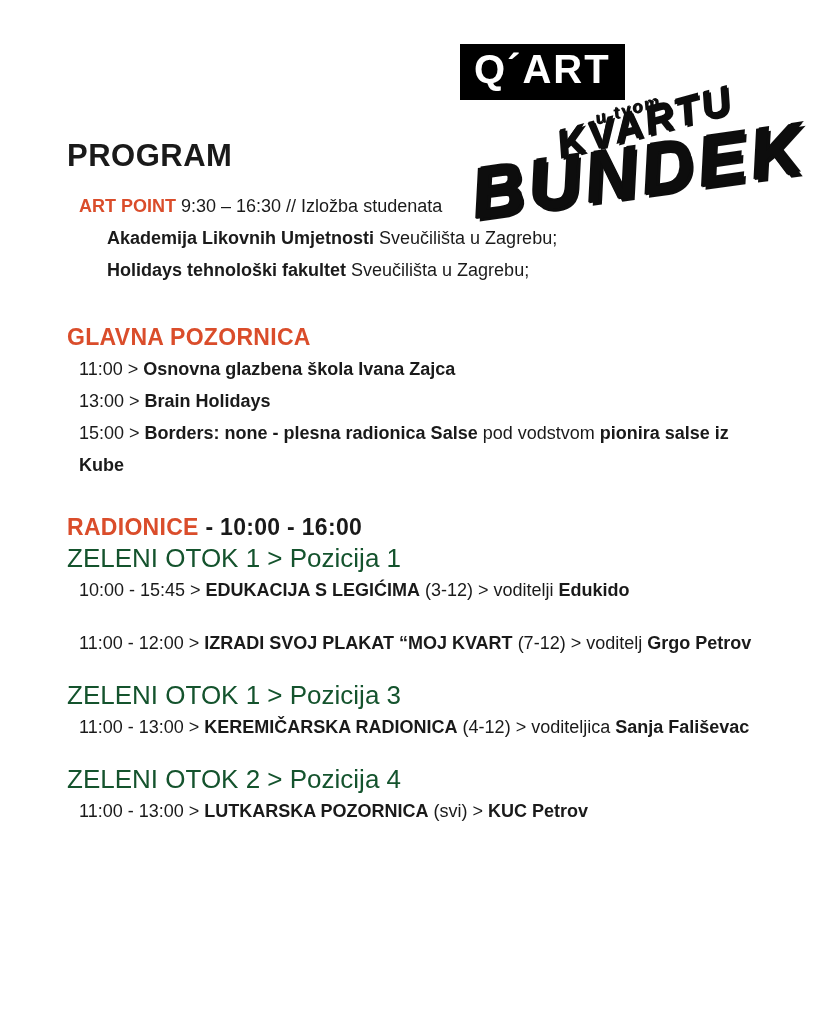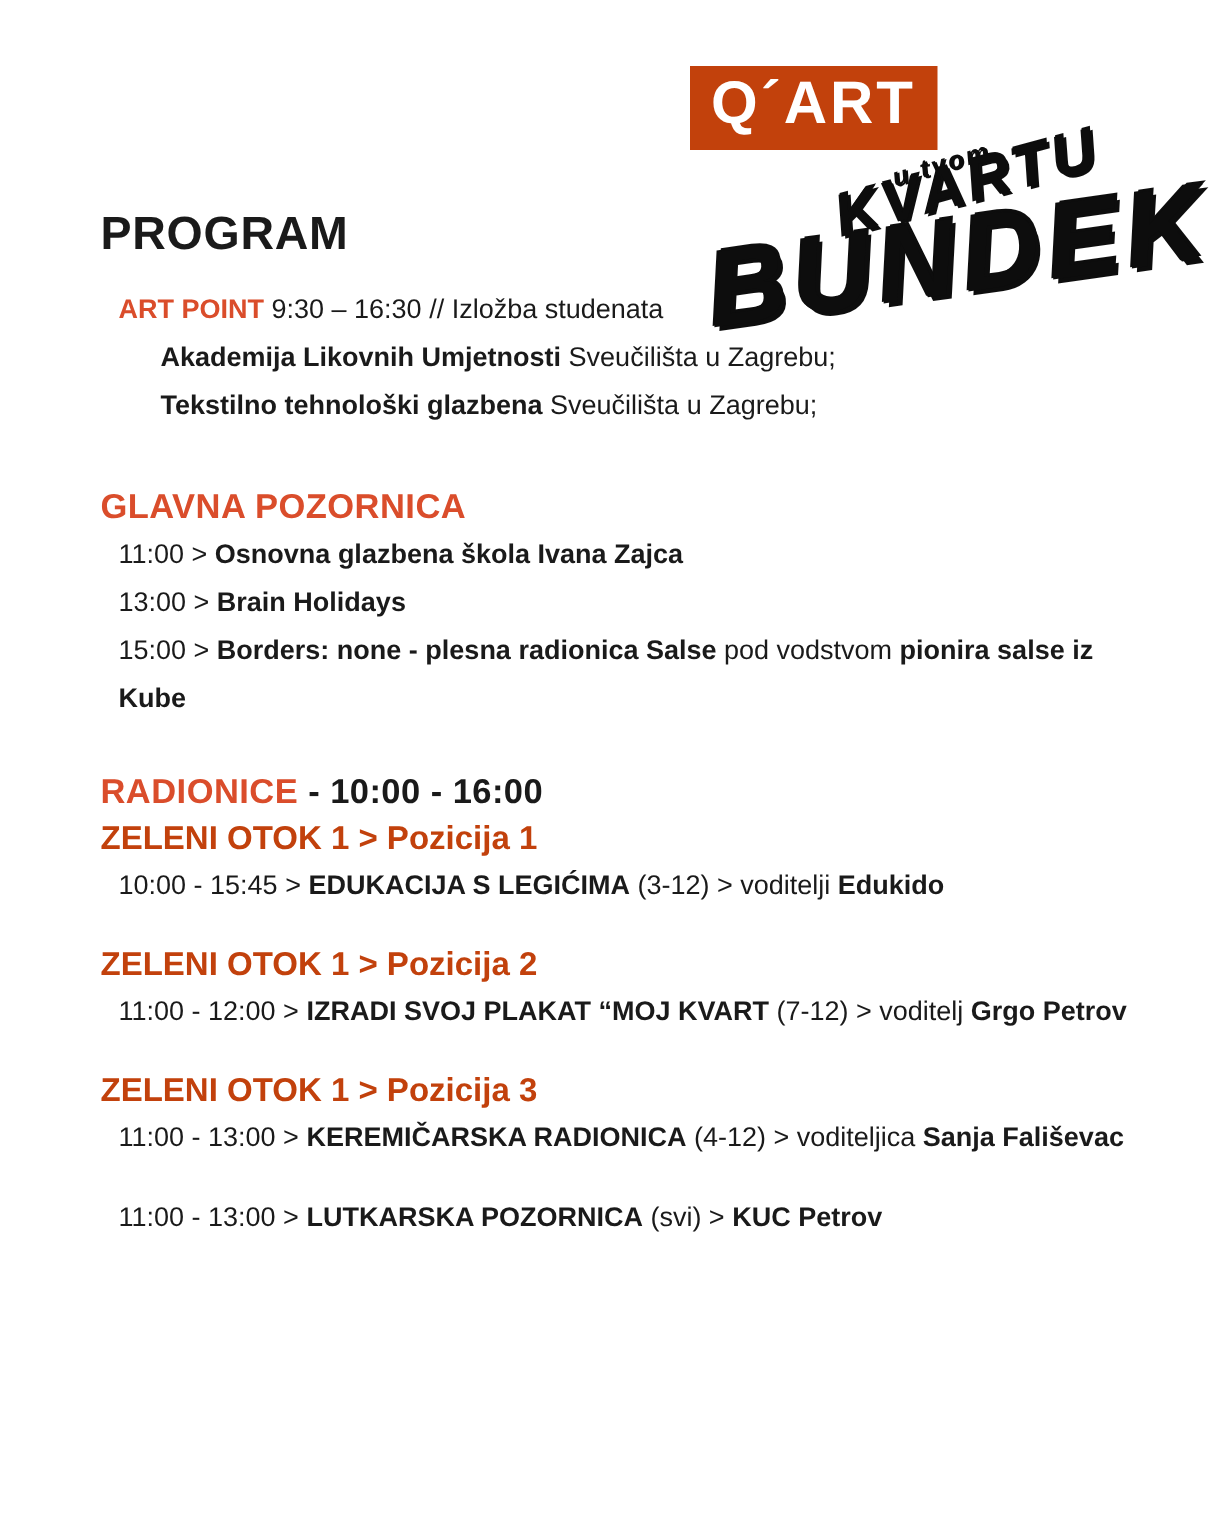--- a/index.html
+++ b/index.html
@@ -18,21 +18,21 @@
     top: 36px;
     left: 452px;
     width: 360px;
     height: 190px;
     color: #0d0d0d;
   }
   .qart-box {
     position: absolute;
     top: 8px;
     left: 8px;
-    background: #c2410c;
+    background: #000000;
     color: #ffffff;
     font-size: 40px;
     font-weight: bold;
     letter-spacing: 2px;
     padding: 3px 14px 9px 14px;
     line-height: 1.1;
   }
   .u-tvom {
     position: absolute;
     top: 64px;
@@ -94,24 +94,24 @@
   .section-radionice { margin-top: 30px; }
 
   .sec-header {
     font-size: 23px;
     font-weight: 800;
     line-height: 32px;
     letter-spacing: 0.3px;
   }
   .workshop { margin-top: 21px; }
   .workshop-header {
-    font-size: 22px;
-    font-weight: 700;
+    font-size: 26px;
+    font-weight: 400;
     line-height: 31px;
-    color: #c2410c;
+    color: #14532d;
   }
 </style>
 </head>
 <body>
 
 <div class="logo">
   <div class="qart-box">
     <span>Q´ART</span>
   </div>
   <div class="u-tvom">u tvom</div>
@@ -119,49 +119,49 @@
   <div class="bundek">BUNDEK</div>
 </div>
 
 <div class="content">
 
   <h1 class="page-title">PROGRAM</h1>
 
   <div class="section-art-point">
     <p class="line"><span class="red">ART POINT</span><span> 9:30 – 16:30 // Izložba studenata</span></p>
     <p class="line indent"><span class="bold">Akademija Likovnih Umjetnosti</span><span> Sveučilišta u Zagrebu;</span></p>
-    <p class="line indent"><span class="bold">Tekstilno tehnološki glazbena</span><span> Sveučilišta u Zagrebu;</span></p>
+    <p class="line indent"><span class="bold">Holidays tehnološki fakultet</span><span> Sveučilišta u Zagrebu;</span></p>
   </div>
 
   <div class="section-glavna">
     <p class="sec-header red">GLAVNA POZORNICA</p>
     <p class="line"><span>11:00 &gt; </span><span class="bold">Osnovna glazbena škola Ivana Zajca</span><span></span><span class="bold"></span></p>
     <p class="line"><span>13:00 &gt; </span><span class="bold">Brain Holidays</span><span></span><span class="bold"></span></p>
     <p class="line"><span>15:00 &gt; </span><span class="bold">Borders: none - plesna radionica Salse</span><span> pod vodstvom </span><span class="bold">pionira salse iz Kube</span></p>
   </div>
 
   <div class="section-radionice">
     <p class="sec-header"><span class="red">RADIONICE</span><span> - 10:00 - 16:00</span></p>
 
     <div class="workshop" style="margin-top:0">
       <p class="workshop-header">ZELENI OTOK 1 &gt; Pozicija 1</p>
       <p class="line"><span>10:00 - 15:45 &gt; </span><span class="bold">EDUKACIJA S LEGIĆIMA</span><span> (3-12) &gt; voditelji </span><span class="bold">Edukido</span></p>
     </div>
 
     <div class="workshop">
-      <p class="workshop-header">ZELENI OTOK 1 &gt; Pozicija 2</p>
       <p class="line"><span>11:00 - 12:00 &gt; </span><span class="bold">IZRADI SVOJ PLAKAT “MOJ KVART</span><span> (7-12) &gt; voditelj </span><span class="bold">Grgo Petrov</span></p>
     </div>
 
     <div class="workshop">
       <p class="workshop-header">ZELENI OTOK 1 &gt; Pozicija 3</p>
       <p class="line"><span>11:00 - 13:00 &gt; </span><span class="bold">KEREMIČARSKA RADIONICA</span><span> (4-12) &gt; voditeljica </span><span class="bold">Sanja Fališevac</span></p>
     </div>
 
     <div class="workshop">
+      <p class="workshop-header">ZELENI OTOK 2 &gt; Pozicija 4</p>
       <p class="line"><span>11:00 - 13:00 &gt; </span><span class="bold">LUTKARSKA POZORNICA</span><span> (svi) &gt; </span><span class="bold">KUC Petrov</span></p>
     </div>
 
     <div class="workshop">
     </div>
 
   </div>
 </div>
 
 </body></html>

